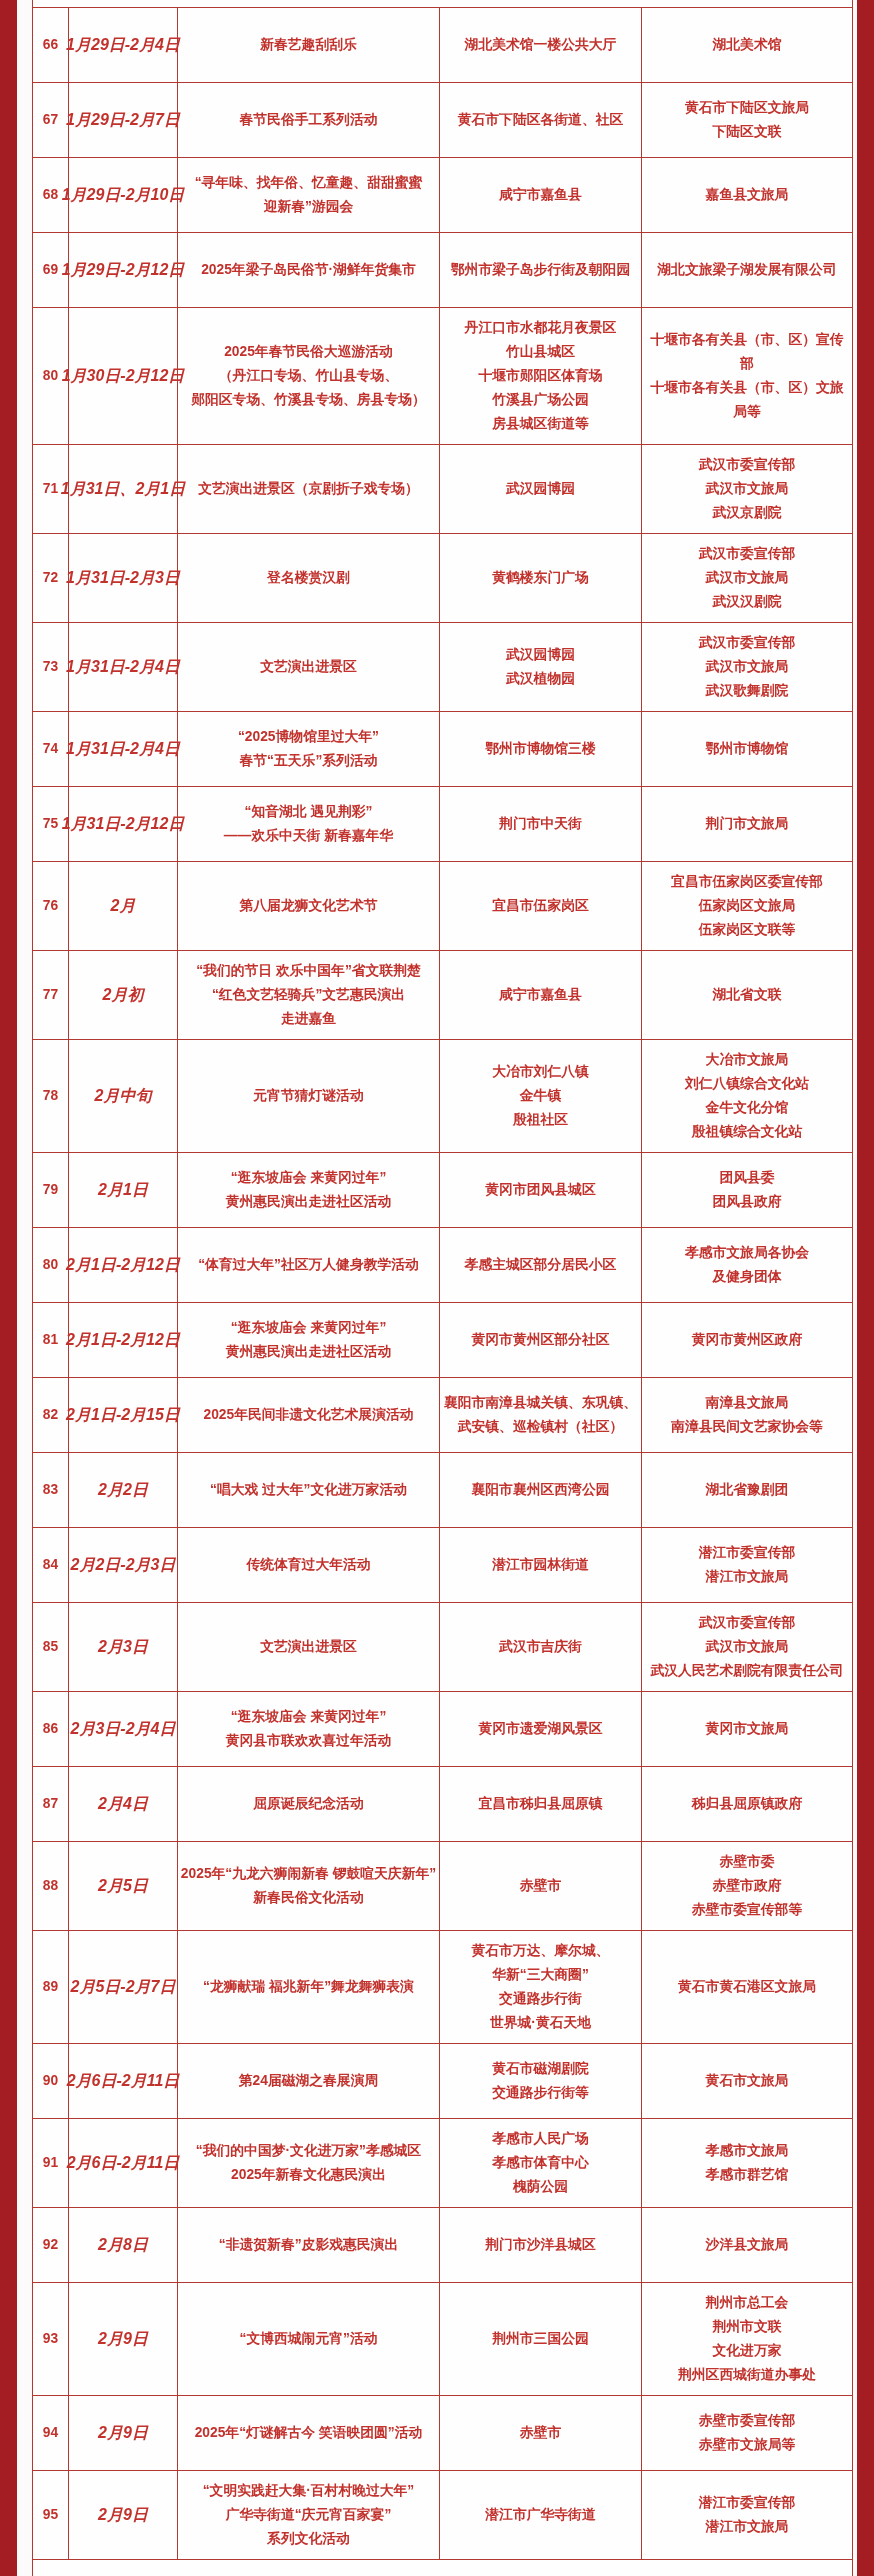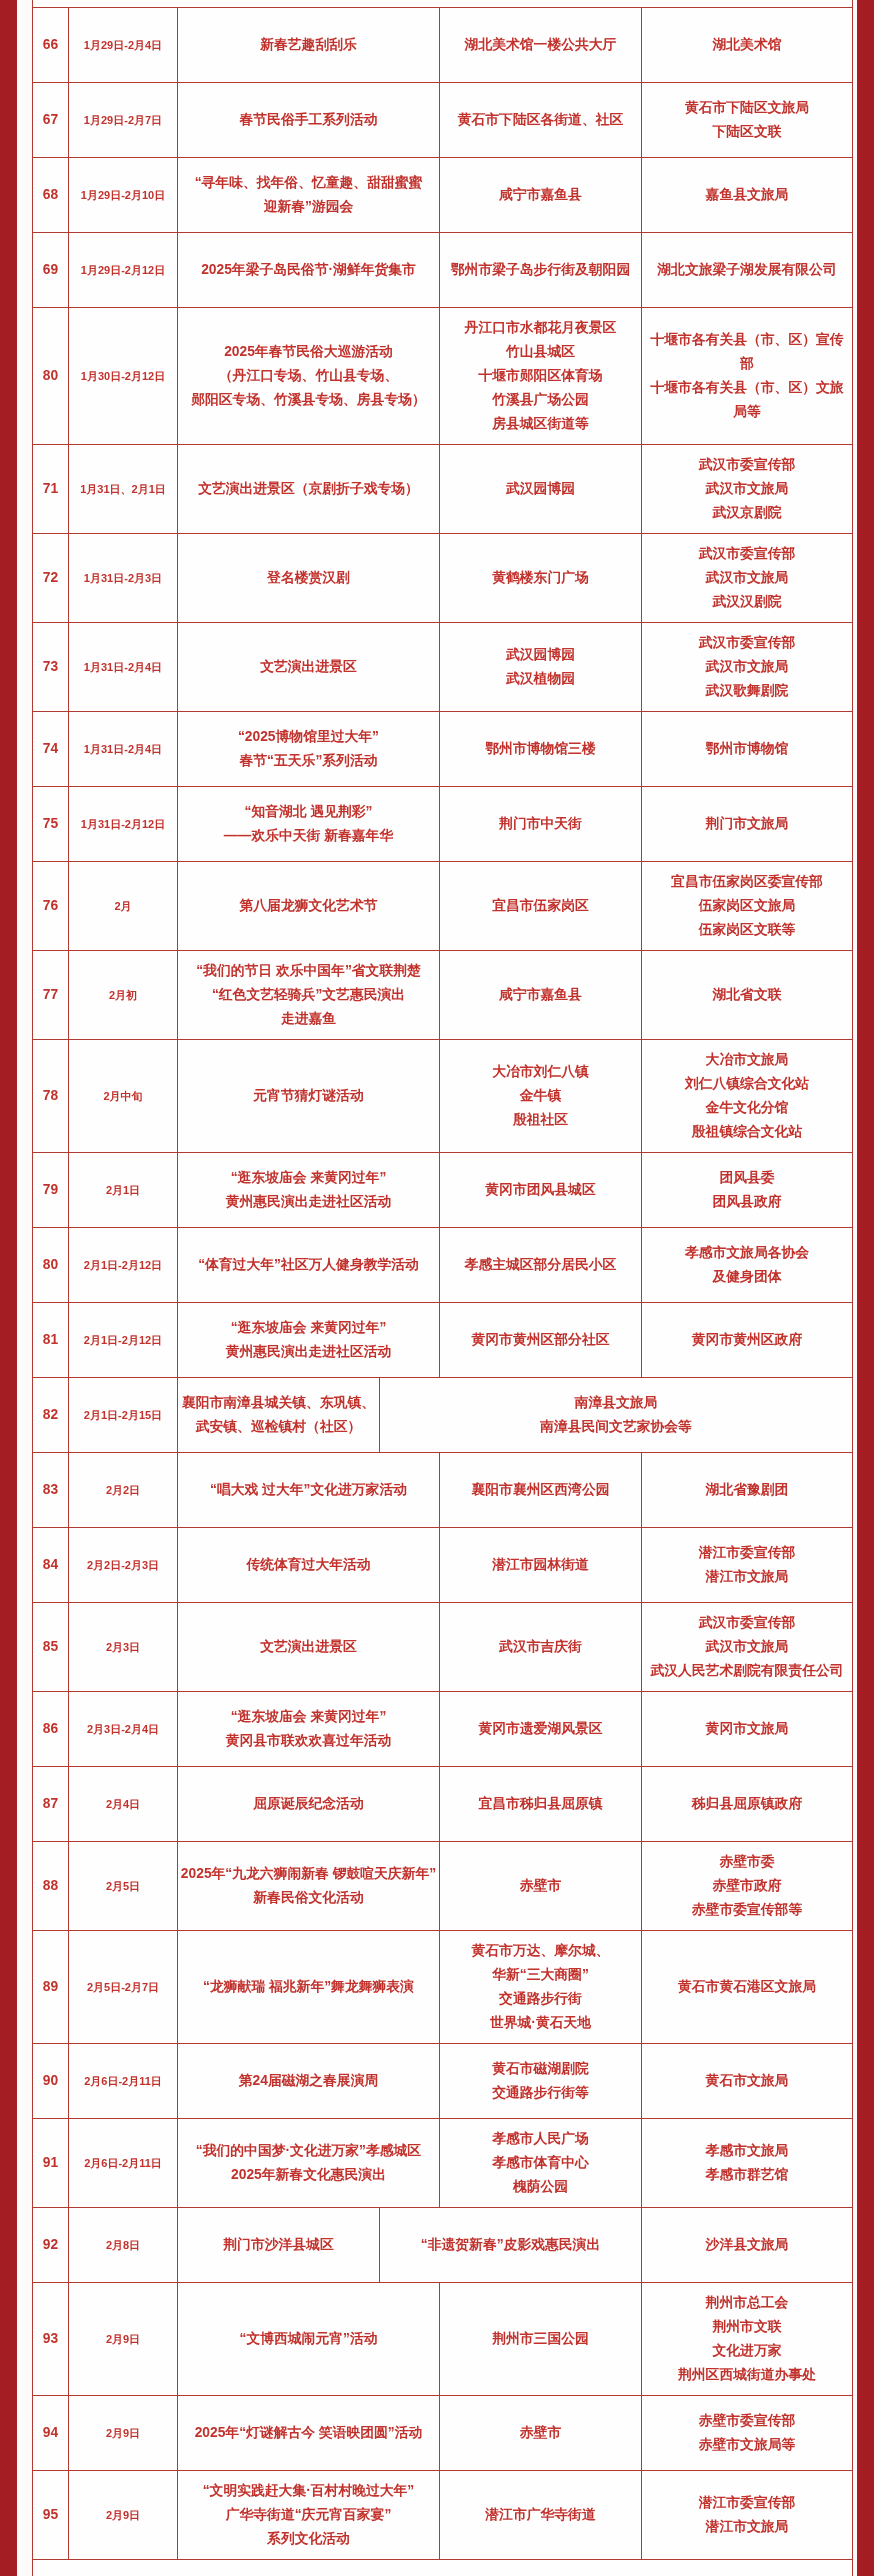--- a/index.html
+++ b/index.html
@@ -41,21 +41,21 @@
     display:flex;flex-direction:column;justify-content:center;align-items:center;
     text-align:center;
     box-sizing:border-box;
     padding:8px 2.4px;
     border-right:1.6px solid var(--border);
     font-size:13.8px;
     line-height:24px;
   }
   .cell:last-child{border-right:none;}
   .c-num{width:36px;font-size:13.8px;}
-  .c-date{width:109px;font-size:11px;white-space:nowrap;}
+  .c-date{width:109px;font-size:16px;white-space:nowrap;font-style:italic;}
   .c-act{width:262px;justify-content:center;}
   .c-loc{width:202px;}
   .c-org{flex:1;}
   .line{display:block;}
 </style>
 </head>
 <body>
 
 <div class="strip left"></div>
 <div class="strip right"></div>
@@ -298,20 +298,23 @@
     <div class="cell c-loc">
           <div class="line">黄冈市黄州区部分社区</div>
         </div>
     <div class="cell c-org">
           <div class="line">黄冈市黄州区政府</div>
         </div>
   </div>
       <div class="row">
     <div class="cell c-num">82</div>
     <div class="cell c-date">2月1日-2月15日</div>
+    <div class="cell c-act">
+          <div class="line">2025年民间非遗文化艺术展演活动</div>
+        </div>
     <div class="cell c-loc">
           <div class="line">襄阳市南漳县城关镇、东巩镇、</div>
           <div class="line">武安镇、巡检镇村（社区）</div>
         </div>
     <div class="cell c-org">
           <div class="line">南漳县文旅局</div>
           <div class="line">南漳县民间文艺家协会等</div>
         </div>
   </div>
       <div class="row">
@@ -442,25 +445,25 @@
           <div class="line">槐荫公园</div>
         </div>
     <div class="cell c-org">
           <div class="line">孝感市文旅局</div>
           <div class="line">孝感市群艺馆</div>
         </div>
   </div>
       <div class="row">
     <div class="cell c-num">92</div>
     <div class="cell c-date">2月8日</div>
+    <div class="cell c-act">
+          <div class="line">“非遗贺新春”皮影戏惠民演出</div>
+        </div>
     <div class="cell c-loc">
           <div class="line">荆门市沙洋县城区</div>
-        </div>
-    <div class="cell c-act">
-          <div class="line">“非遗贺新春”皮影戏惠民演出</div>
         </div>
     <div class="cell c-org">
           <div class="line">沙洋县文旅局</div>
         </div>
   </div>
       <div class="row">
     <div class="cell c-num">93</div>
     <div class="cell c-date">2月9日</div>
     <div class="cell c-act">
           <div class="line">“文博西城闹元宵”活动</div>

